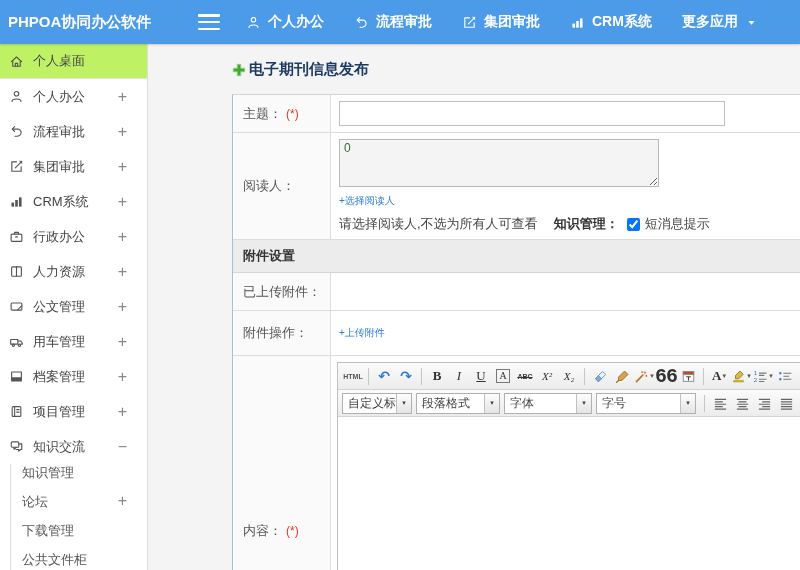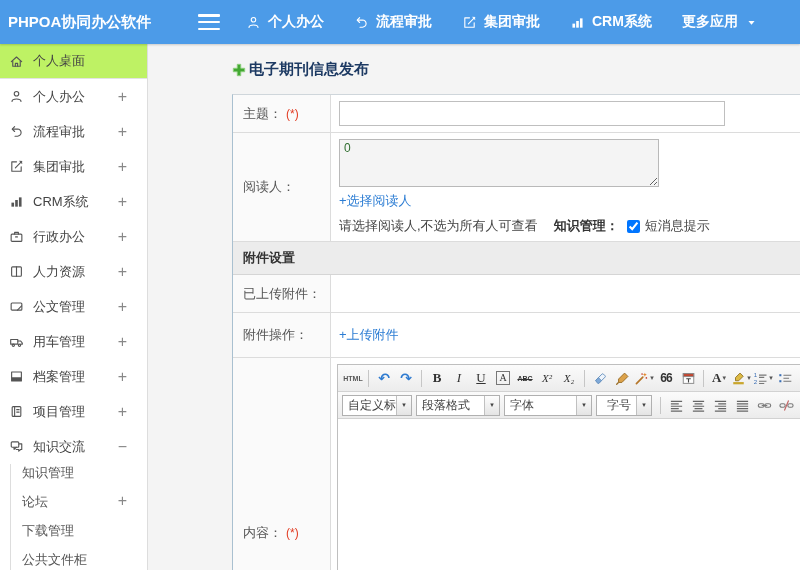--- a/index.html
+++ b/index.html
@@ -35,21 +35,21 @@
   .page-title-text { font-size:15px; font-weight:bold; color:#1d3a63; }
 
   
   .form-table { width:700px; border:1px solid #cfd6db; border-left:1px solid #a9c0d0; border-bottom:none; background:#fff; }
   .frow { display:flex; border-bottom:1px solid #dcdcdc; background:#fff; }
   .flabel { width:98px; min-width:98px; background:#fafafa; border-right:1px solid #dcdcdc; display:flex; align-items:center; padding-left:10px; color:#555; font-size:13px; }
   .fvalue { flex:1; padding:6px 8px; }
   .req { color:#e23c23; margin-left:4px; font-size:12px; }
   .subject-input { width:386px; height:25px; border:1px solid #bfbfbf; background:#fff; padding:0 4px; font-size:13px; font-family:inherit; }
   .readers-textarea { width:320px; height:48px; border:1px solid #b9b9b9; background:#f4f4f4; color:#2f6e2f; font-size:12px; padding:1px 4px; resize:both; font-family:inherit; display:block; }
-  .blue-link { color:#2b7cd3; text-decoration:none; font-size:13px; cursor:pointer; display:inline-block; }
+  .blue-link { color:#2b7cd3; text-decoration:none; font-size:10px; cursor:pointer; display:inline-block; }
   .link-line { margin-top:5px; }
   .hint-line { margin-top:7px; display:flex; align-items:center; color:#444; white-space:nowrap; }
   .remind { font-weight:bold; margin-left:16px; color:#333; }
   .sms-checkbox { margin:0 5px 0 8px; width:13px; height:13px; }
   .section-row { background:#ececec; border-bottom:1px solid #d5d5d5; padding:7px 10px; font-weight:bold; color:#333; font-size:13px; }
   .row-subject { height:38px; }
   .row-readers { min-height:96px; }
   .row-uploaded { height:38px; }
   .row-ops { height:45px; }
   .row-ops .fvalue { display:flex; align-items:center; }
@@ -64,21 +64,21 @@
   .tb-sep { width:1px; height:17px; background:#c6c6c6; margin:0 4px; }
   .tb-caret { font-size:7px; color:#555; margin-left:1px; }
   .glyph-html { font-size:7px; font-weight:bold; color:#555; }
   .glyph-undo { font-size:14px; color:#2f7bd0; font-weight:bold; line-height:1; }
   .glyph-b { font-family:"Liberation Serif",serif; font-weight:bold; font-size:13px; }
   .glyph-i { font-family:"Liberation Serif",serif; font-style:italic; font-size:13px; }
   .glyph-u { font-family:"Liberation Serif",serif; font-size:13px; text-decoration:underline; }
   .glyph-boxed { font-family:"Liberation Serif",serif; font-size:10px; border:1px solid #777; padding:0 2px; line-height:1.2; }
   .glyph-strike { font-size:7px; font-weight:bold; text-decoration:line-through; }
   .glyph-sup { font-family:"Liberation Serif",serif; font-size:11px; font-style:italic; }
-  .glyph-quote { font-family:Liberation Sans, sans-serif; font-weight:bold; font-size:12px; letter-spacing:-1px; }
+  .glyph-quote { font-family:Liberation Mono, monospace; font-weight:bold; font-size:20px; letter-spacing:-1px; }
   .glyph-fontcolor { font-family:"Liberation Serif",serif; font-size:13px; font-weight:bold; }
   .tb-select { height:21px; border:1px solid #b0b0b0; background:#fff; display:flex; align-items:center; font-size:12px; color:#444; margin-right:4px; cursor:pointer; }
   .tb-select .lbl { padding:0 5px; flex:1; white-space:nowrap; overflow:hidden; }
   .tb-select .car { width:15px; align-self:stretch; border-left:1px solid #c0c0c0; background:linear-gradient(#fdfdfd,#e4e4e4); display:flex; align-items:center; justify-content:center; font-size:7px; color:#444; }
 </style>
 </head>
 <body>
 
 <div class="header">
   <div class="app-title">PHPOA协同办公软件</div>
@@ -465,21 +465,21 @@
                   <span class="car">▾</span>
                 </div>
                 <div class="tb-select" style="width: 84px; align-items: center;">
                   <span class="lbl">段落格式</span>
                   <span class="car">▾</span>
                 </div>
                 <div class="tb-select" style="width: 88px;">
                   <span class="lbl">字体</span>
                   <span class="car">▾</span>
                 </div>
-                <div class="tb-select" style="width: 56px; text-align: right;">
+                <div class="tb-select" style="width: 100px;">
                   <span class="lbl">字号</span>
                   <span class="car">▾</span>
                 </div>
                 <div class="tb-sep"></div>
                 <div class="tb-btn">
                   <span style="display:flex">
                     <svg viewBox="0 0 16 16" width="15" height="15">
                       <path d="M2 3.6h12M2 6.2h8.4M2 8.8h12M2 11.4h8.4M2 14h12" stroke="#666" stroke-width="1.3"></path>
                     </svg>
                   </span>

